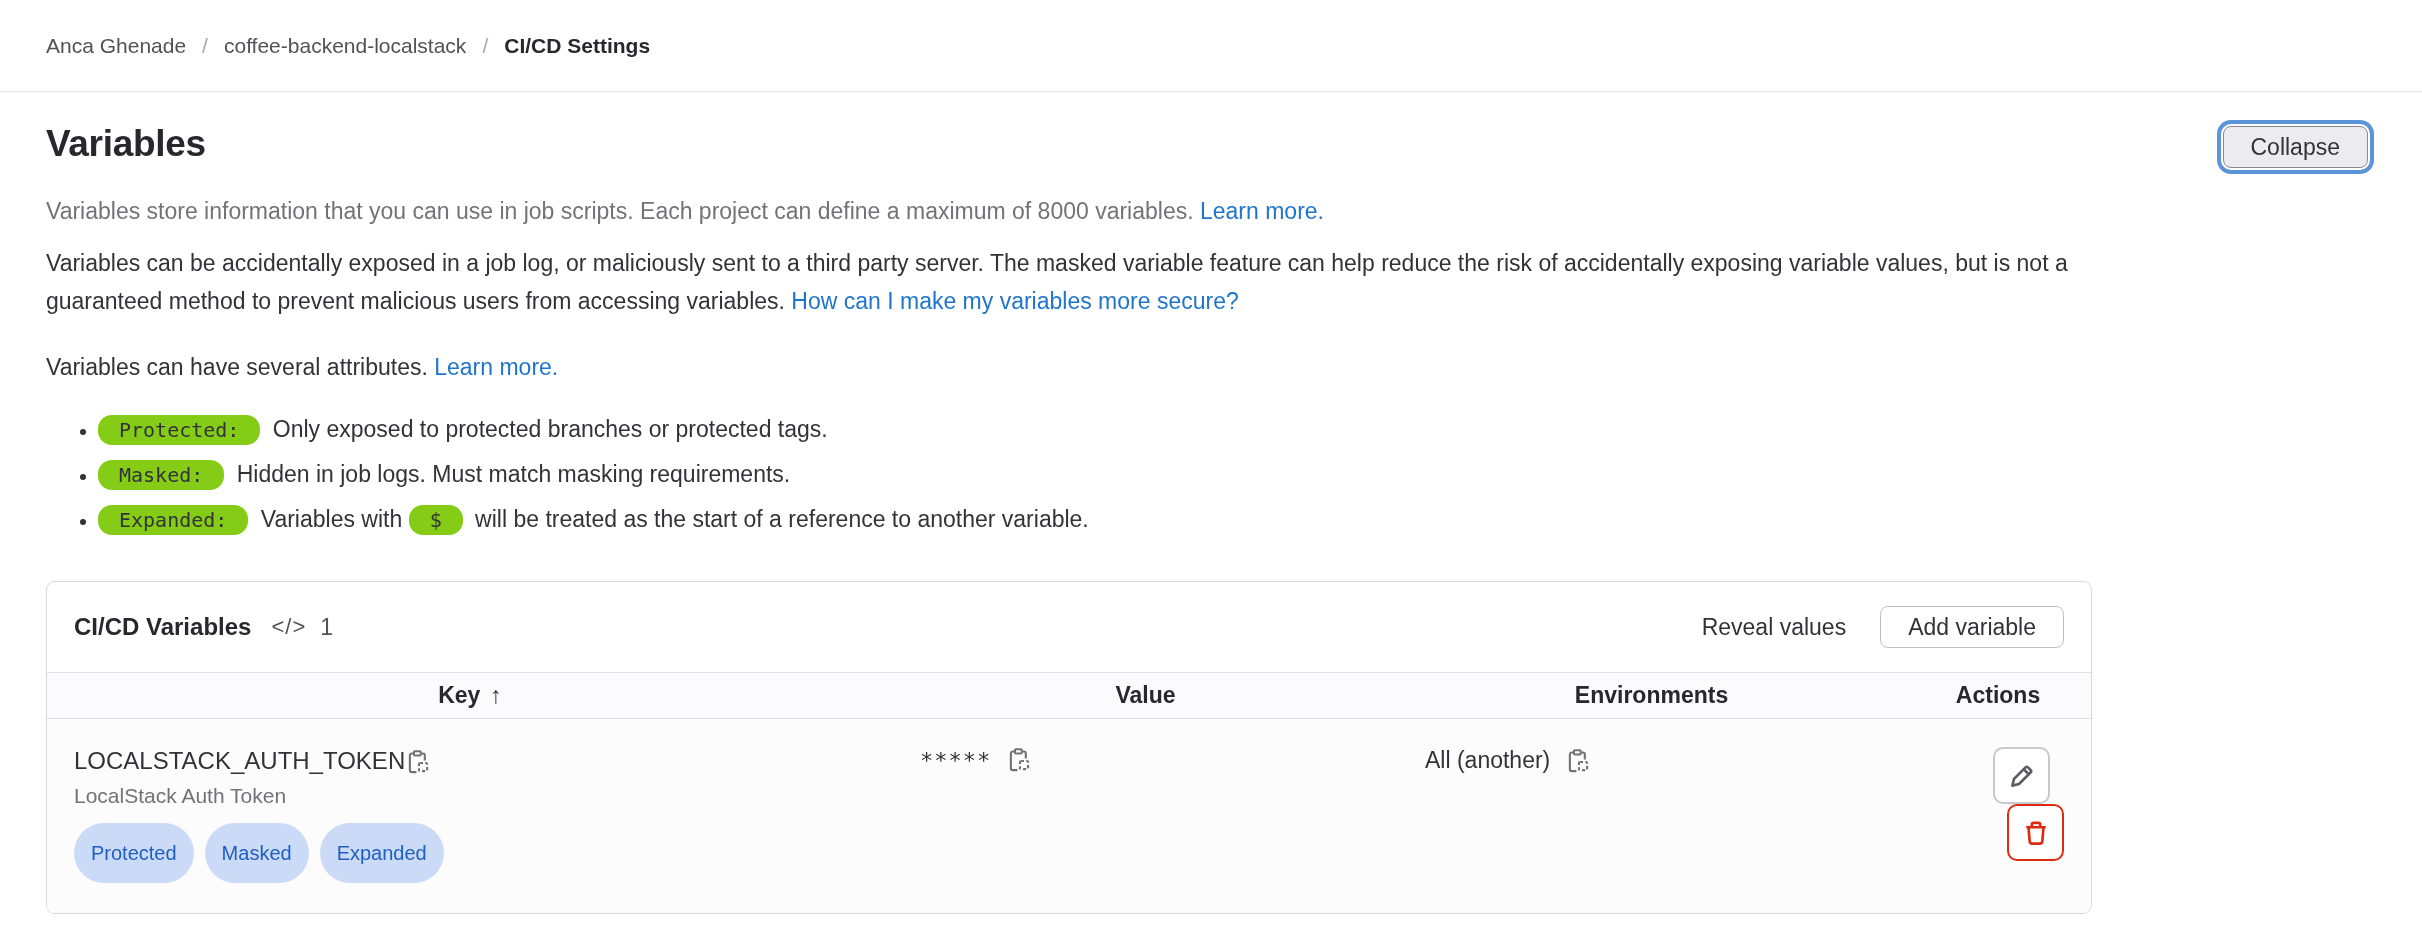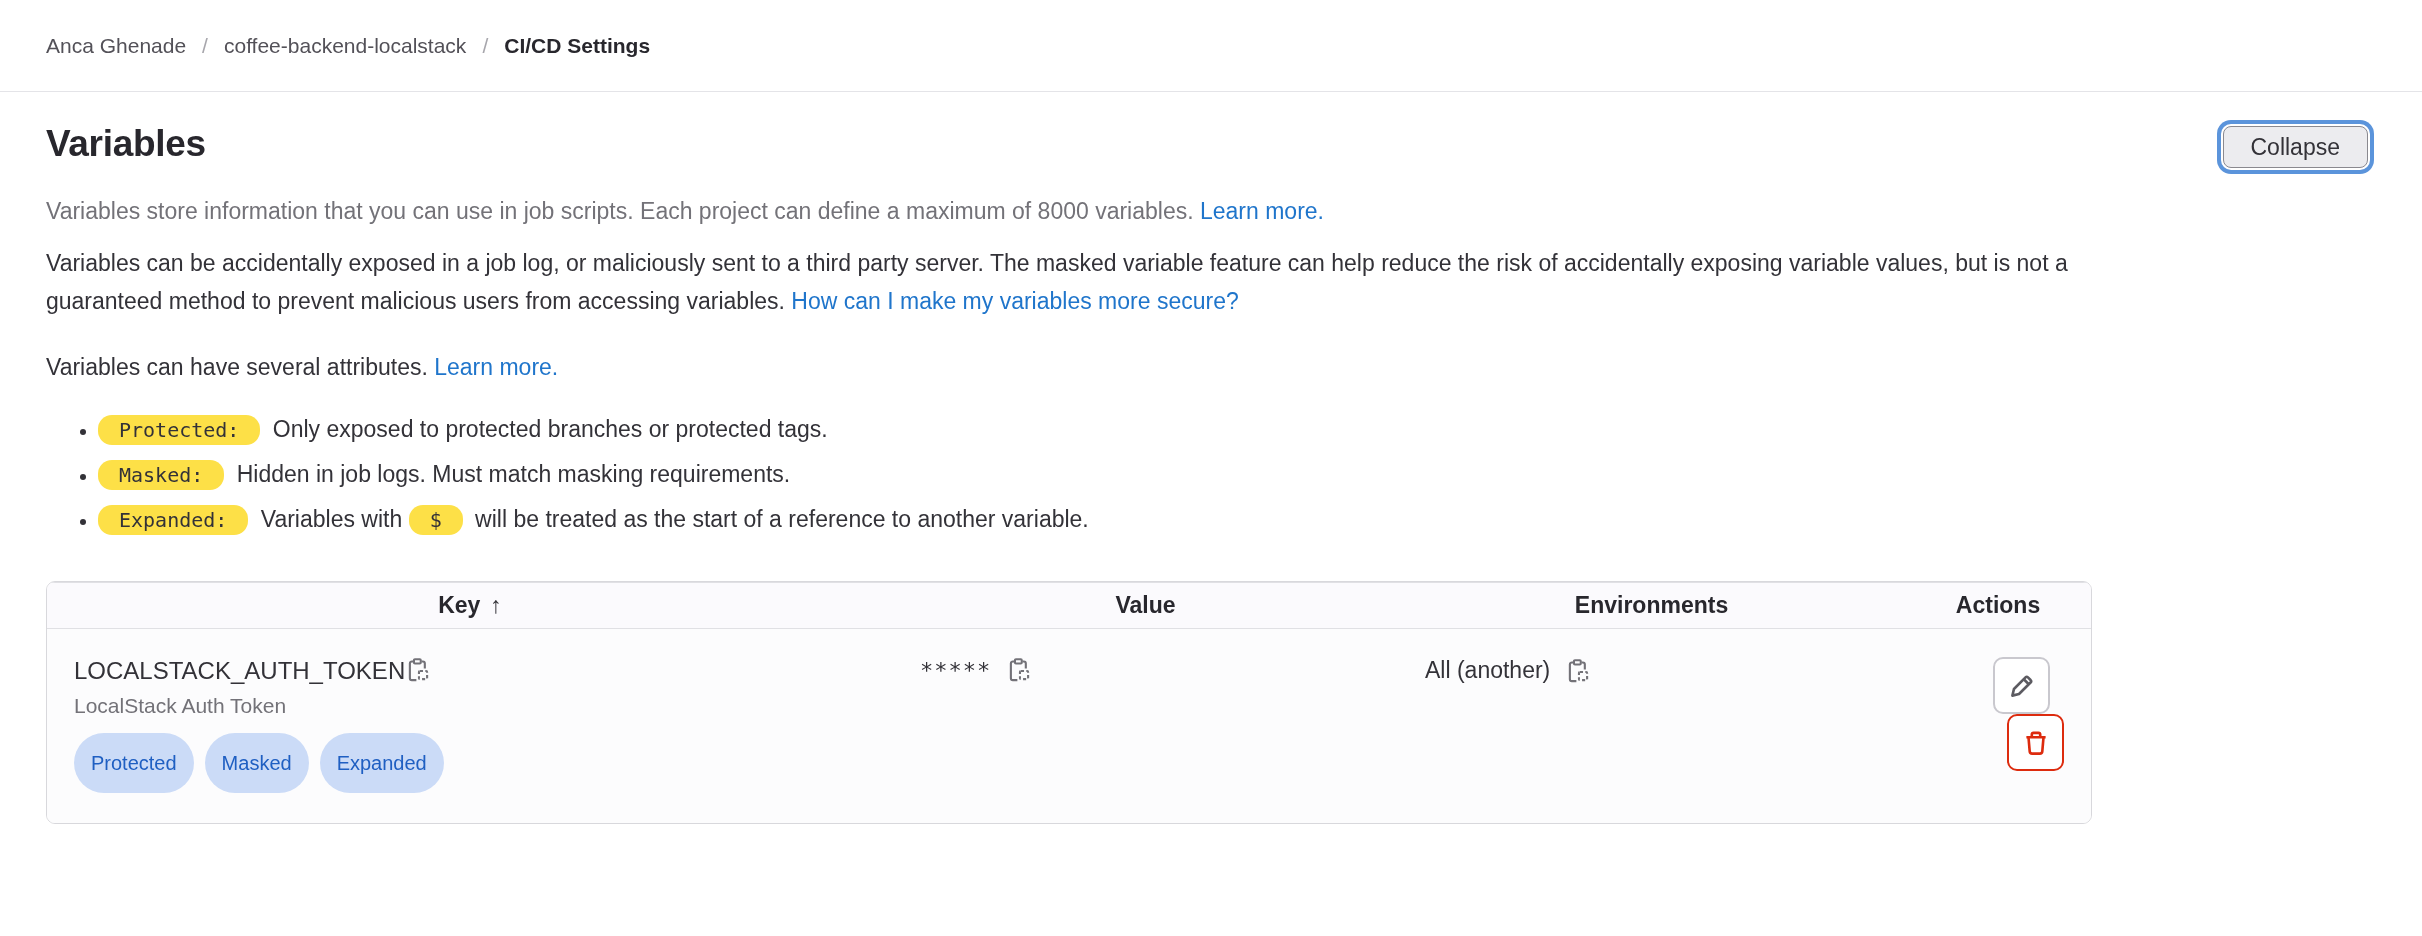--- a/index.html
+++ b/index.html
@@ -49,21 +49,21 @@
   }
 
   p.desc { font-size: 23px; line-height: 38px; }
   p.muted-p { color: #737278; margin-top: 24px; }
   p.warn-p { color: #333238; margin-top: 14px; max-width: 2105px; }
   p.attrs-p { color: #333238; margin-top: 28px; }
 
   code.chip {
     font-family: "DejaVu Sans Mono", "Liberation Mono", monospace;
     font-size: 20px;
-    background: #fde047; color: #333238;
+    background: #84cc16; color: #333238;
     border-radius: 14px;
     padding: 3px 21px;
   }
 
   ul.attr-list { margin: 28px 0 0 52px; }
   ul.attr-list li { font-size: 23px; line-height: 30px; margin-bottom: 14px; color: #333238; }
   ul.attr-list li::marker { color: #333238; font-size: 19px; }
   ul.attr-list .after-chip { margin-left: 6px; }
 
   
@@ -103,21 +103,21 @@
   }
   th.col-actions, td.cell-actions { text-align: right; }
   .sort-arrow { margin-left: 10px; font-weight: 400; color: #333238; }
 
   table.vars tbody td {
     vertical-align: top;
     background: #fcfcfd;
     padding: 28px 27px 30px 27px;
     font-size: 23px; color: #333238;
   }
-  .key-line { display: flex; align-items: flex-start; font-size: 24px; color: #333238; }
+  .key-line { display: flex; align-items: flex-end; font-size: 24px; color: #333238; }
   .key-desc { margin-top: 9px; font-size: 21px; color: #737278; }
   .badge-row { margin-top: 15px; display: flex; gap: 11px; }
   .badge {
     background: #cbdbf7; color: #1f5fc2;
     font-size: 20px; line-height: 20px;
     padding: 20px 17px; border-radius: 999px;
     display: inline-flex; align-items: center;
   }
   .value-line, .env-line { display: flex; align-items: center; gap: 15px; }
   .masked-value { font-family: "DejaVu Sans Mono", "Liberation Mono", monospace; font-size: 22px; letter-spacing: 1px; }
@@ -185,20 +185,31 @@
     <li>
       <code class="chip">Expanded:</code>
       <span class="after-chip">Variables with</span>
       <code class="chip">$</code>
       <span class="after-chip">will be treated as the start of a reference to another variable.</span>
     </li>
   </ul>
 
   <section class="card">
 
+    <div class="card-header">
+      <div class="card-title-wrap">
+        <span class="card-title">CI/CD Variables</span>
+        <span class="code-glyph">&lt;/&gt;</span>
+        <span class="var-count">1</span>
+      </div>
+      <div class="header-actions">
+        <button class="btn-text">Reveal values</button>
+        <button class="btn">Add variable</button>
+      </div>
+    </div>
 
     <table class="vars">
       <colgroup>
           <col style="width:846px">
           <col style="width:505px">
           <col style="width:507px">
           <col>
         </colgroup>
       <thead>
         <tr>

